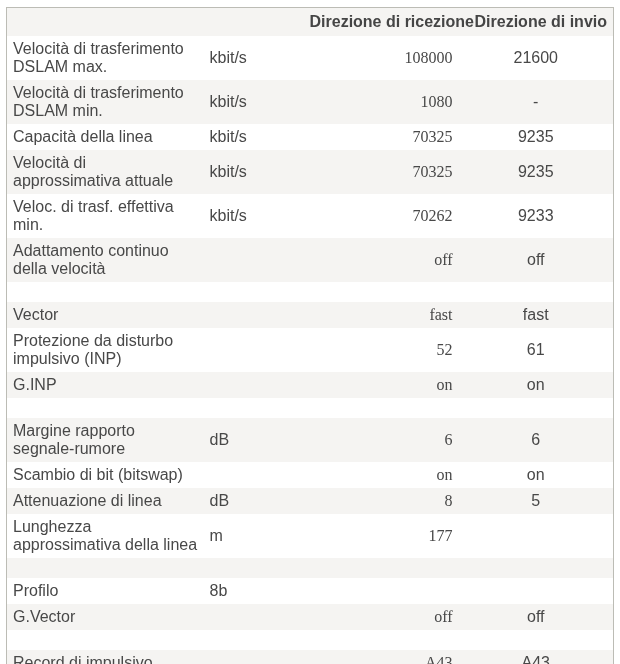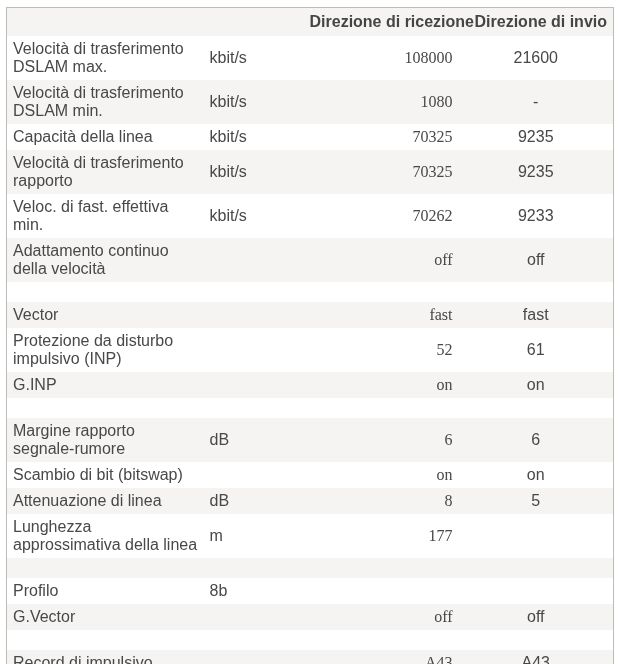--- a/index.html
+++ b/index.html
@@ -90,27 +90,27 @@
           <td class="cell-rx">1080</td>
           <td class="cell-tx">-</td>
         </tr>
         <tr>
           <td class="cell-label">Capacità della linea</td>
           <td class="cell-unit">kbit/s</td>
           <td class="cell-rx">70325</td>
           <td class="cell-tx">9235</td>
         </tr>
         <tr>
-          <td class="cell-label">Velocità di trasferimento rapporto</td>
+          <td class="cell-label">Velocità di approssimativa attuale</td>
           <td class="cell-unit">kbit/s</td>
           <td class="cell-rx">70325</td>
           <td class="cell-tx">9235</td>
         </tr>
         <tr>
-          <td class="cell-label">Veloc. di fast. effettiva min.</td>
+          <td class="cell-label">Veloc. di trasf. effettiva min.</td>
           <td class="cell-unit">kbit/s</td>
           <td class="cell-rx">70262</td>
           <td class="cell-tx">9233</td>
         </tr>
         <tr>
           <td class="cell-label">Adattamento continuo della velocità</td>
           <td class="cell-unit"></td>
           <td class="cell-rx">off</td>
           <td class="cell-tx">off</td>
         </tr>

